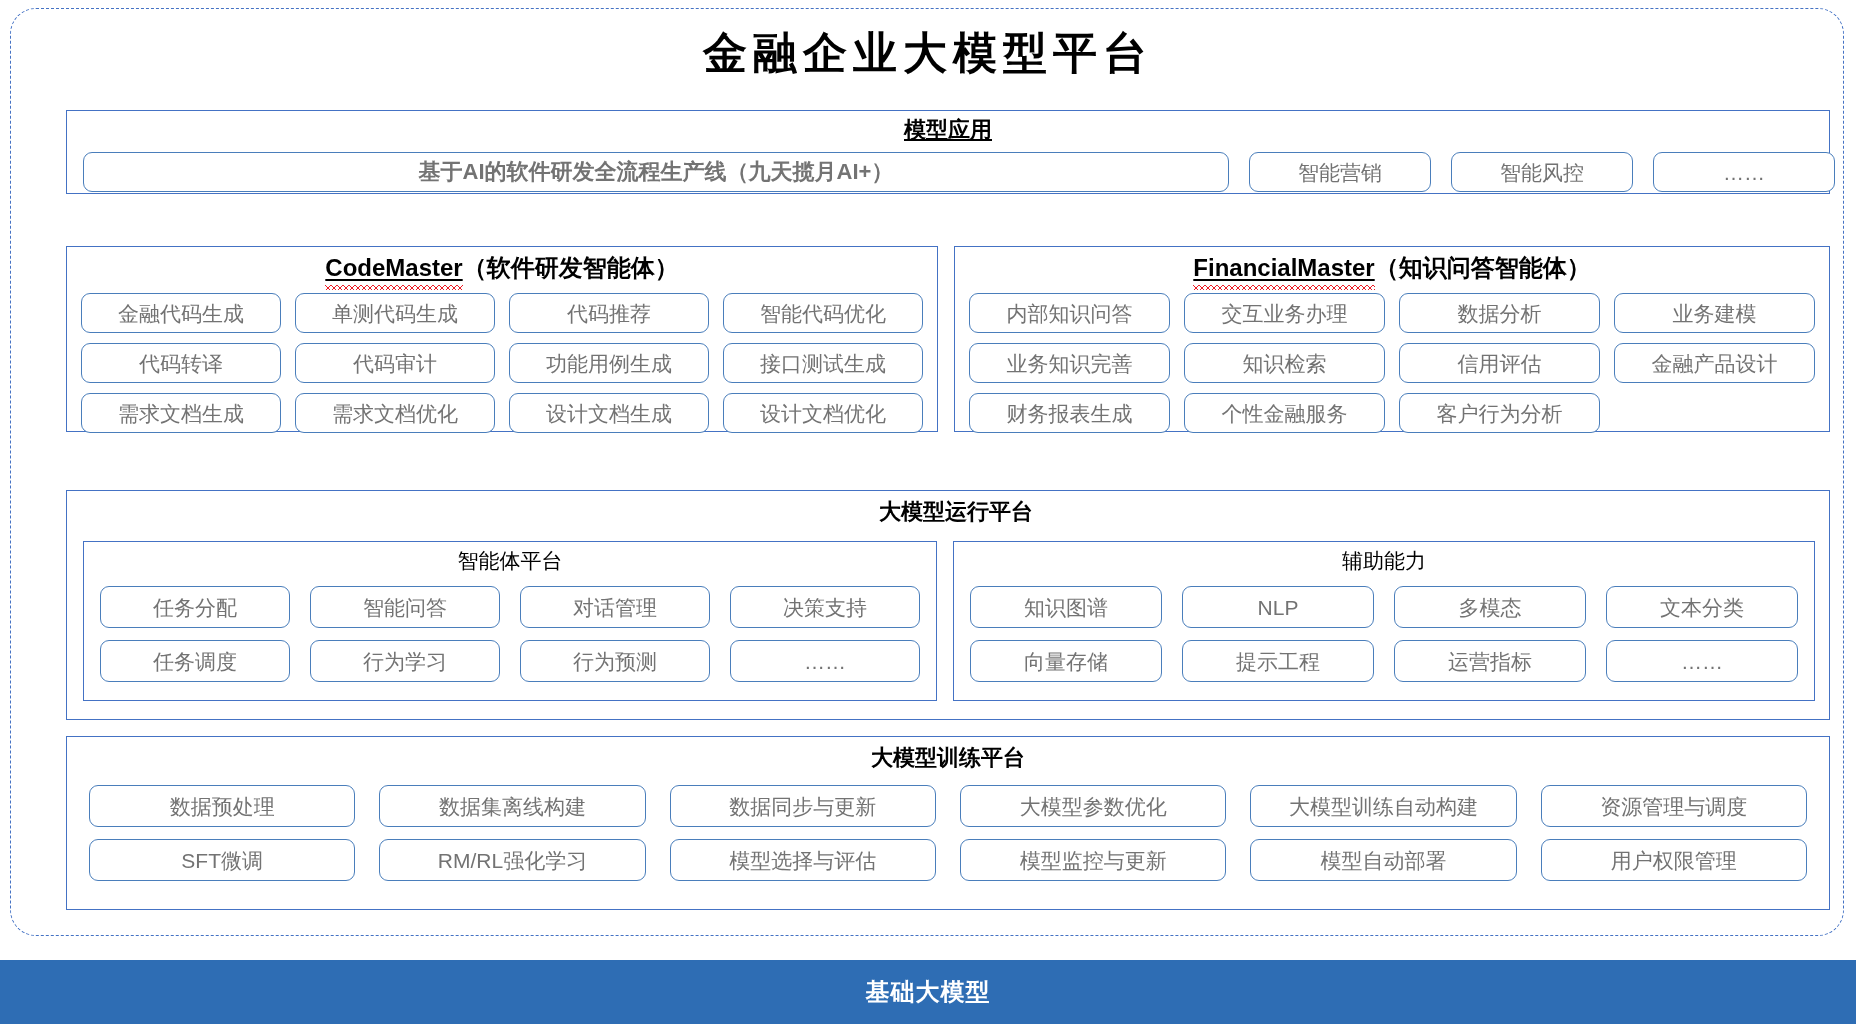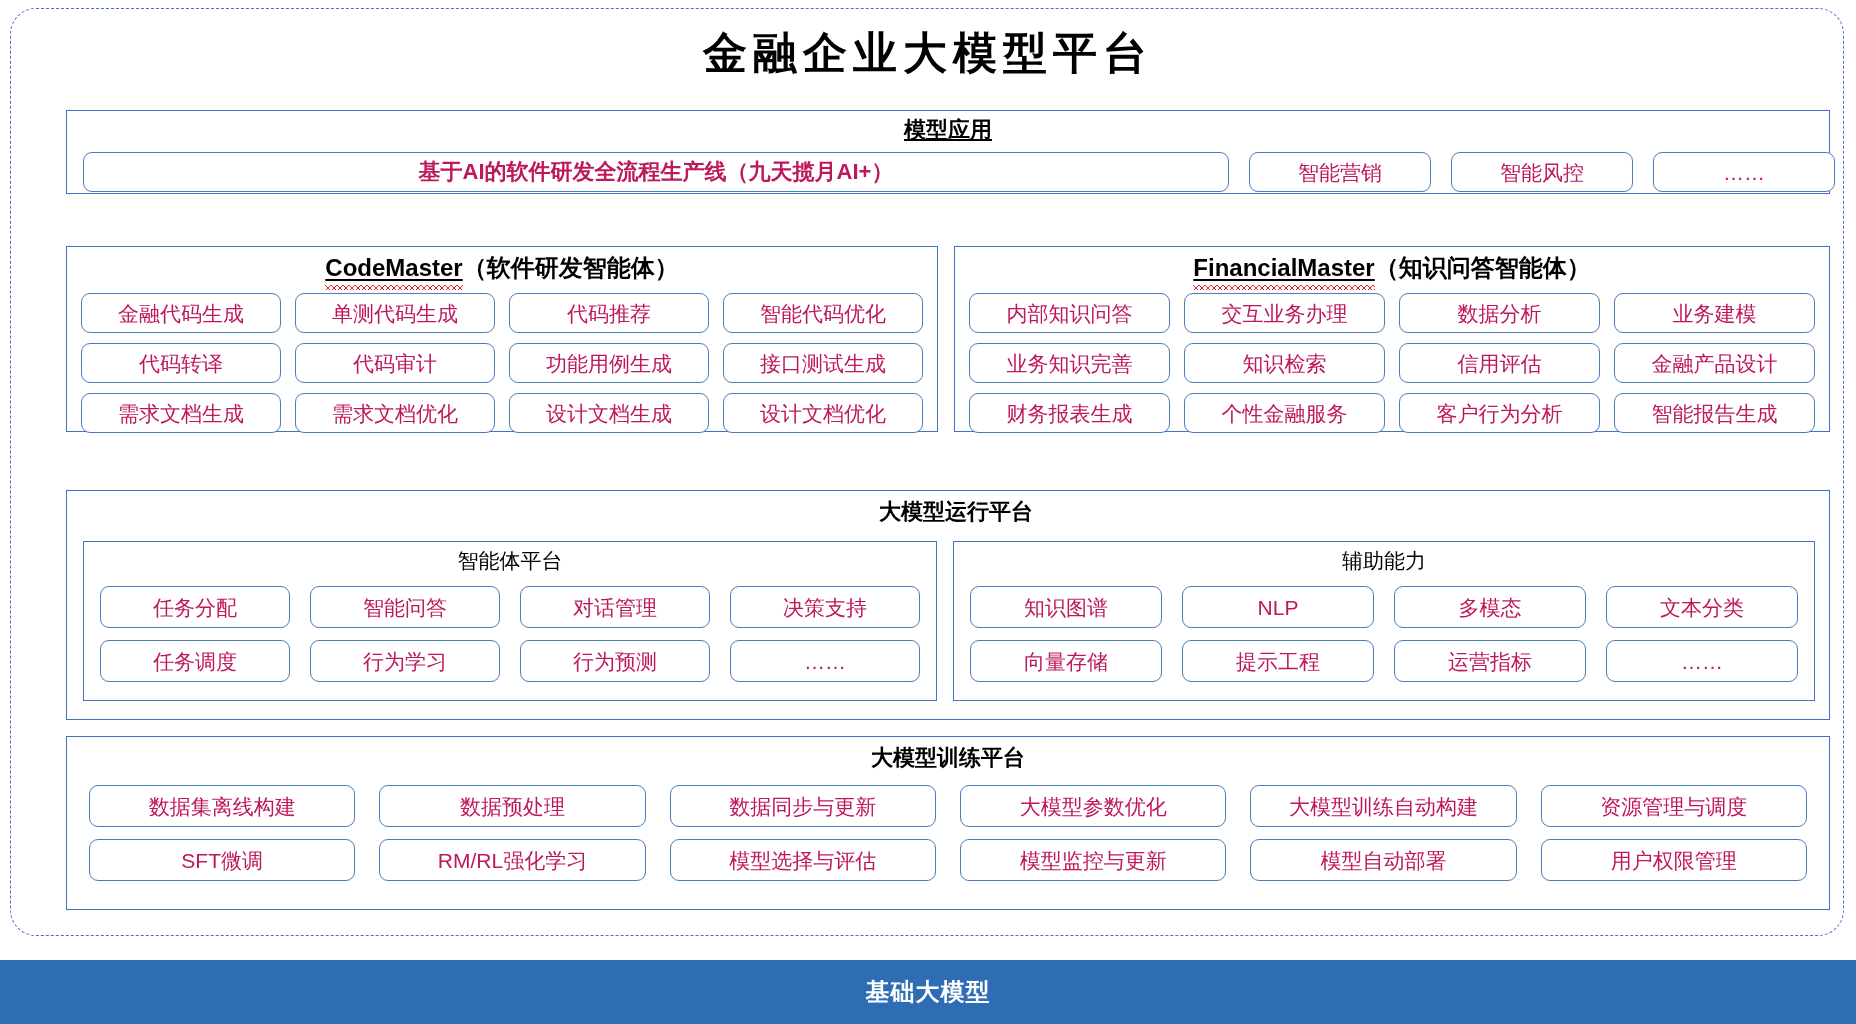--- a/index.html
+++ b/index.html
@@ -92,21 +92,21 @@
   }
   .chip {
     border: 1.4px solid #4A7EBB;
     border-radius: 9px;
     box-sizing: border-box;
     display: flex;
     align-items: center;
     justify-content: center;
     text-align: right;
     font-size: 21px;
-    color: #be185d;
+    color: #737373;
     background: #ffffff;
     white-space: nowrap;
     line-height: 1;
   }
   .chip.bold {
     font-weight: 700;
     font-size: 22px;
   }
 
   
@@ -249,21 +249,20 @@
       <div class="chip">交互业务办理</div>
       <div class="chip">数据分析</div>
       <div class="chip">业务建模</div>
       <div class="chip">业务知识完善</div>
       <div class="chip">知识检索</div>
       <div class="chip">信用评估</div>
       <div class="chip">金融产品设计</div>
       <div class="chip">财务报表生成</div>
       <div class="chip">个性金融服务</div>
       <div class="chip">客户行为分析</div>
-      <div class="chip">智能报告生成</div>
     </div>
   </div>
 
   <div class="panel" id="sec-runtime">
     <div class="panel-title">大模型运行平台</div>
 
     <div class="subpanel" id="sub-agentplat">
       <div class="panel-title sub">智能体平台</div>
       <div class="sub-grid">
         <div class="chip">任务分配</div>
@@ -288,22 +287,22 @@
         <div class="chip">提示工程</div>
         <div class="chip">运营指标</div>
         <div class="chip">……</div>
       </div>
     </div>
   </div>
 
   <div class="panel" id="sec-train">
     <div class="panel-title">大模型训练平台</div>
     <div class="train-grid">
+      <div class="chip">数据预处理</div>
       <div class="chip">数据集离线构建</div>
-      <div class="chip">数据预处理</div>
       <div class="chip">数据同步与更新</div>
       <div class="chip">大模型参数优化</div>
       <div class="chip">大模型训练自动构建</div>
       <div class="chip">资源管理与调度</div>
       <div class="chip">SFT微调</div>
       <div class="chip">RM/RL强化学习</div>
       <div class="chip">模型选择与评估</div>
       <div class="chip">模型监控与更新</div>
       <div class="chip">模型自动部署</div>
       <div class="chip">用户权限管理</div>

